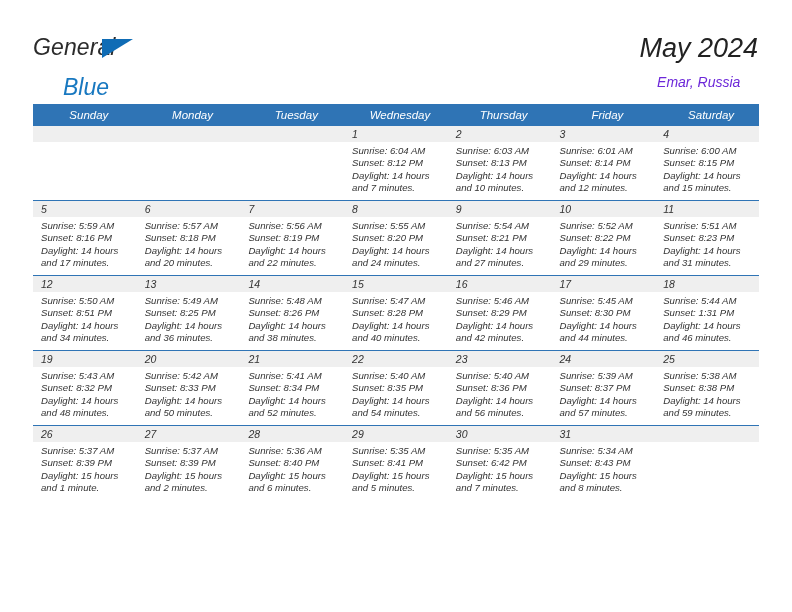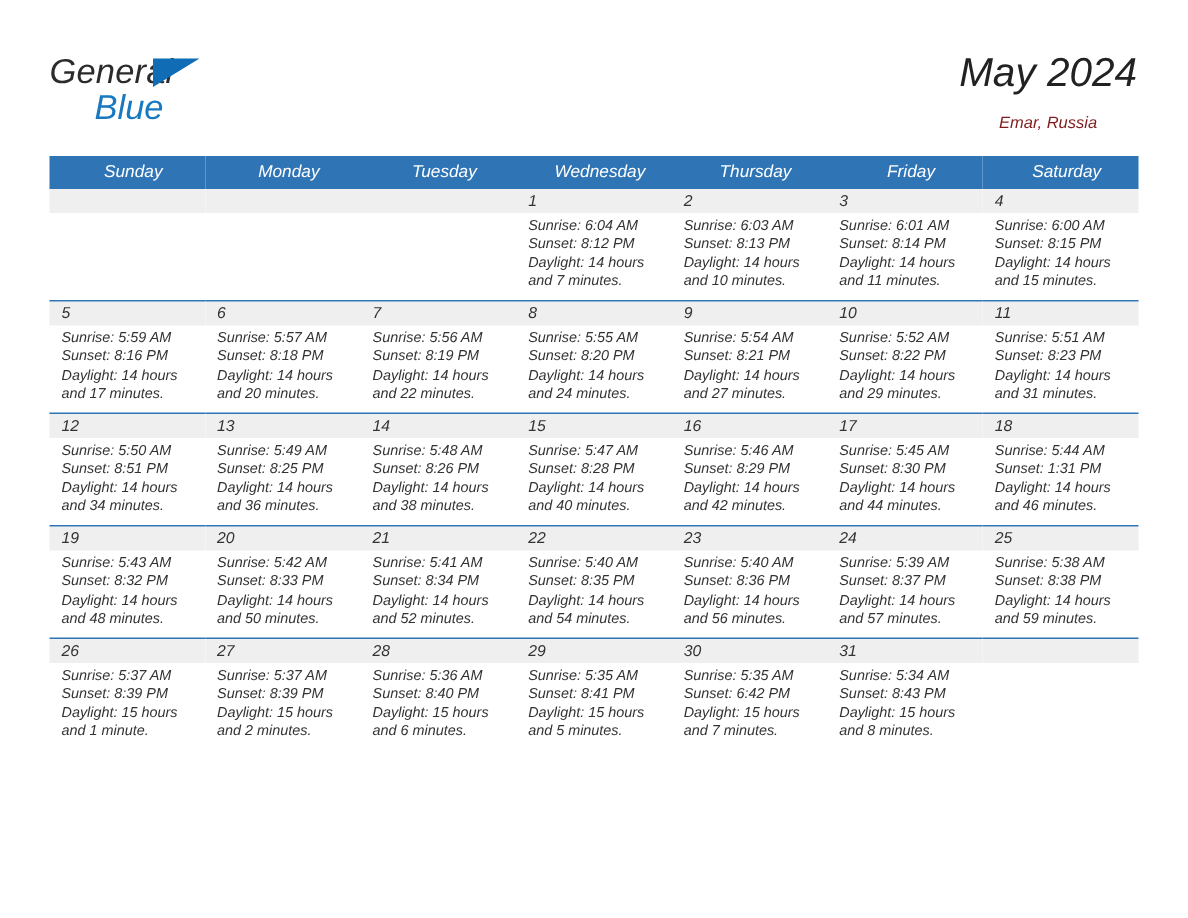--- a/index.html
+++ b/index.html
@@ -54,39 +54,39 @@
     width: 0;
     height: 0;
     border-left: 31px solid #0f6cb5;
     border-bottom: 19px solid transparent;
   }
   .logo-row2 {
     display: block;
     font-size: 23px;
     color: #1878c0;
     margin-left: 30px;
-    margin-top: 0;
+    margin-top: 16px;
     height: 25px;
   }
 
   .title-block {
     position: absolute;
     right: 34px;
     top: 32px;
     text-align: center;
   }
   .cal-title {
     font-size: 27px;
     color: #222222;
     line-height: 32px;
     white-space: nowrap;
   }
   .cal-subtitle {
-    font-size: 11px;
-    color: #7f1d1d;
+    font-size: 14px;
+    color: #6d28d9;
     line-height: 20px;
     margin-top: 8px;
     white-space: nowrap;
   }
 
   
   .calendar {
     position: absolute;
     left: 33px;
     top: 104px;
@@ -206,21 +206,21 @@
                 <div>Daylight: 14 hours</div>
                 <div>and 10 minutes.</div>
               </div>
             </td>
             <td>
               <div class="daynum-strip">3</div>
               <div class="cell-body">
                 <div>Sunrise: 6:01 AM</div>
                 <div>Sunset: 8:14 PM</div>
                 <div>Daylight: 14 hours</div>
-                <div>and 11 minutes.</div>
+                <div>and 12 minutes.</div>
               </div>
             </td>
             <td>
               <div class="daynum-strip">4</div>
               <div class="cell-body">
                 <div>Sunrise: 6:00 AM</div>
                 <div>Sunset: 8:15 PM</div>
                 <div>Daylight: 14 hours</div>
                 <div>and 15 minutes.</div>
               </div>

